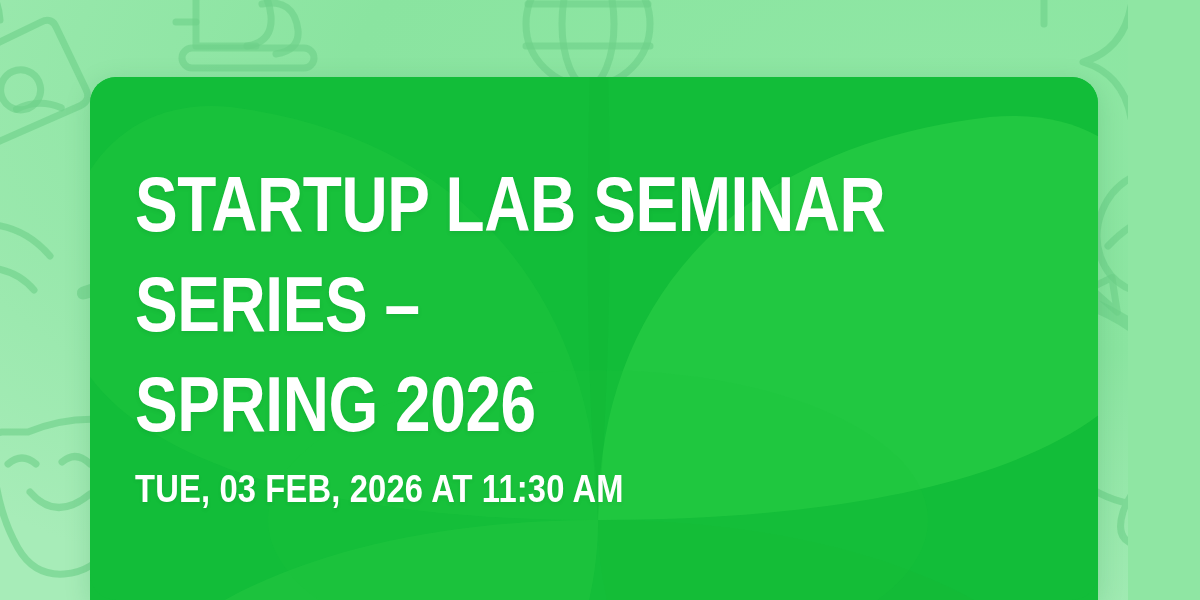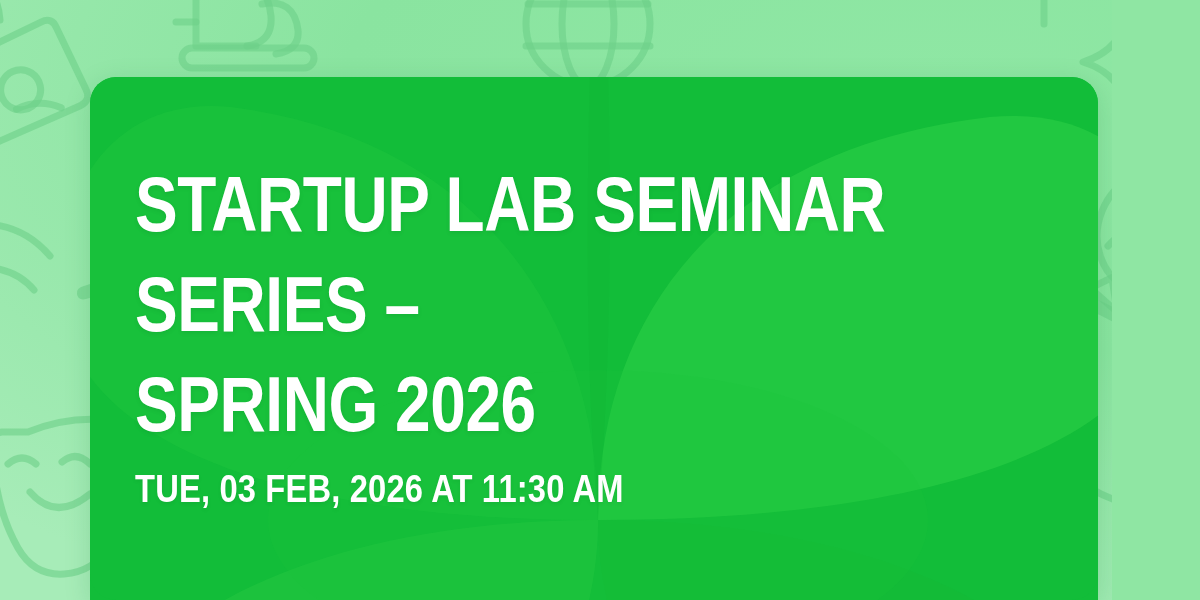--- a/index.html
+++ b/index.html
@@ -10,20 +10,21 @@
     overflow: hidden;
     background: #8fe6a3;
     font-family: "Liberation Sans", sans-serif;
   }
 
   #stage {
     position: relative;
     width: 1112px;
     height: 600px;
     overflow: hidden;
+    padding-left: 16px;
   }
 
   
   .bg-base {
     position: absolute;
     inset: 0;
     background:
       radial-gradient(120% 100% at 85% 15%, #8fe7a4 0%, #8ae4a0 45%, #a7ecb8 100%),
       linear-gradient(135deg, #95e9a8 0%, #8ae4a0 50%, #a9edba 100%);
   }

